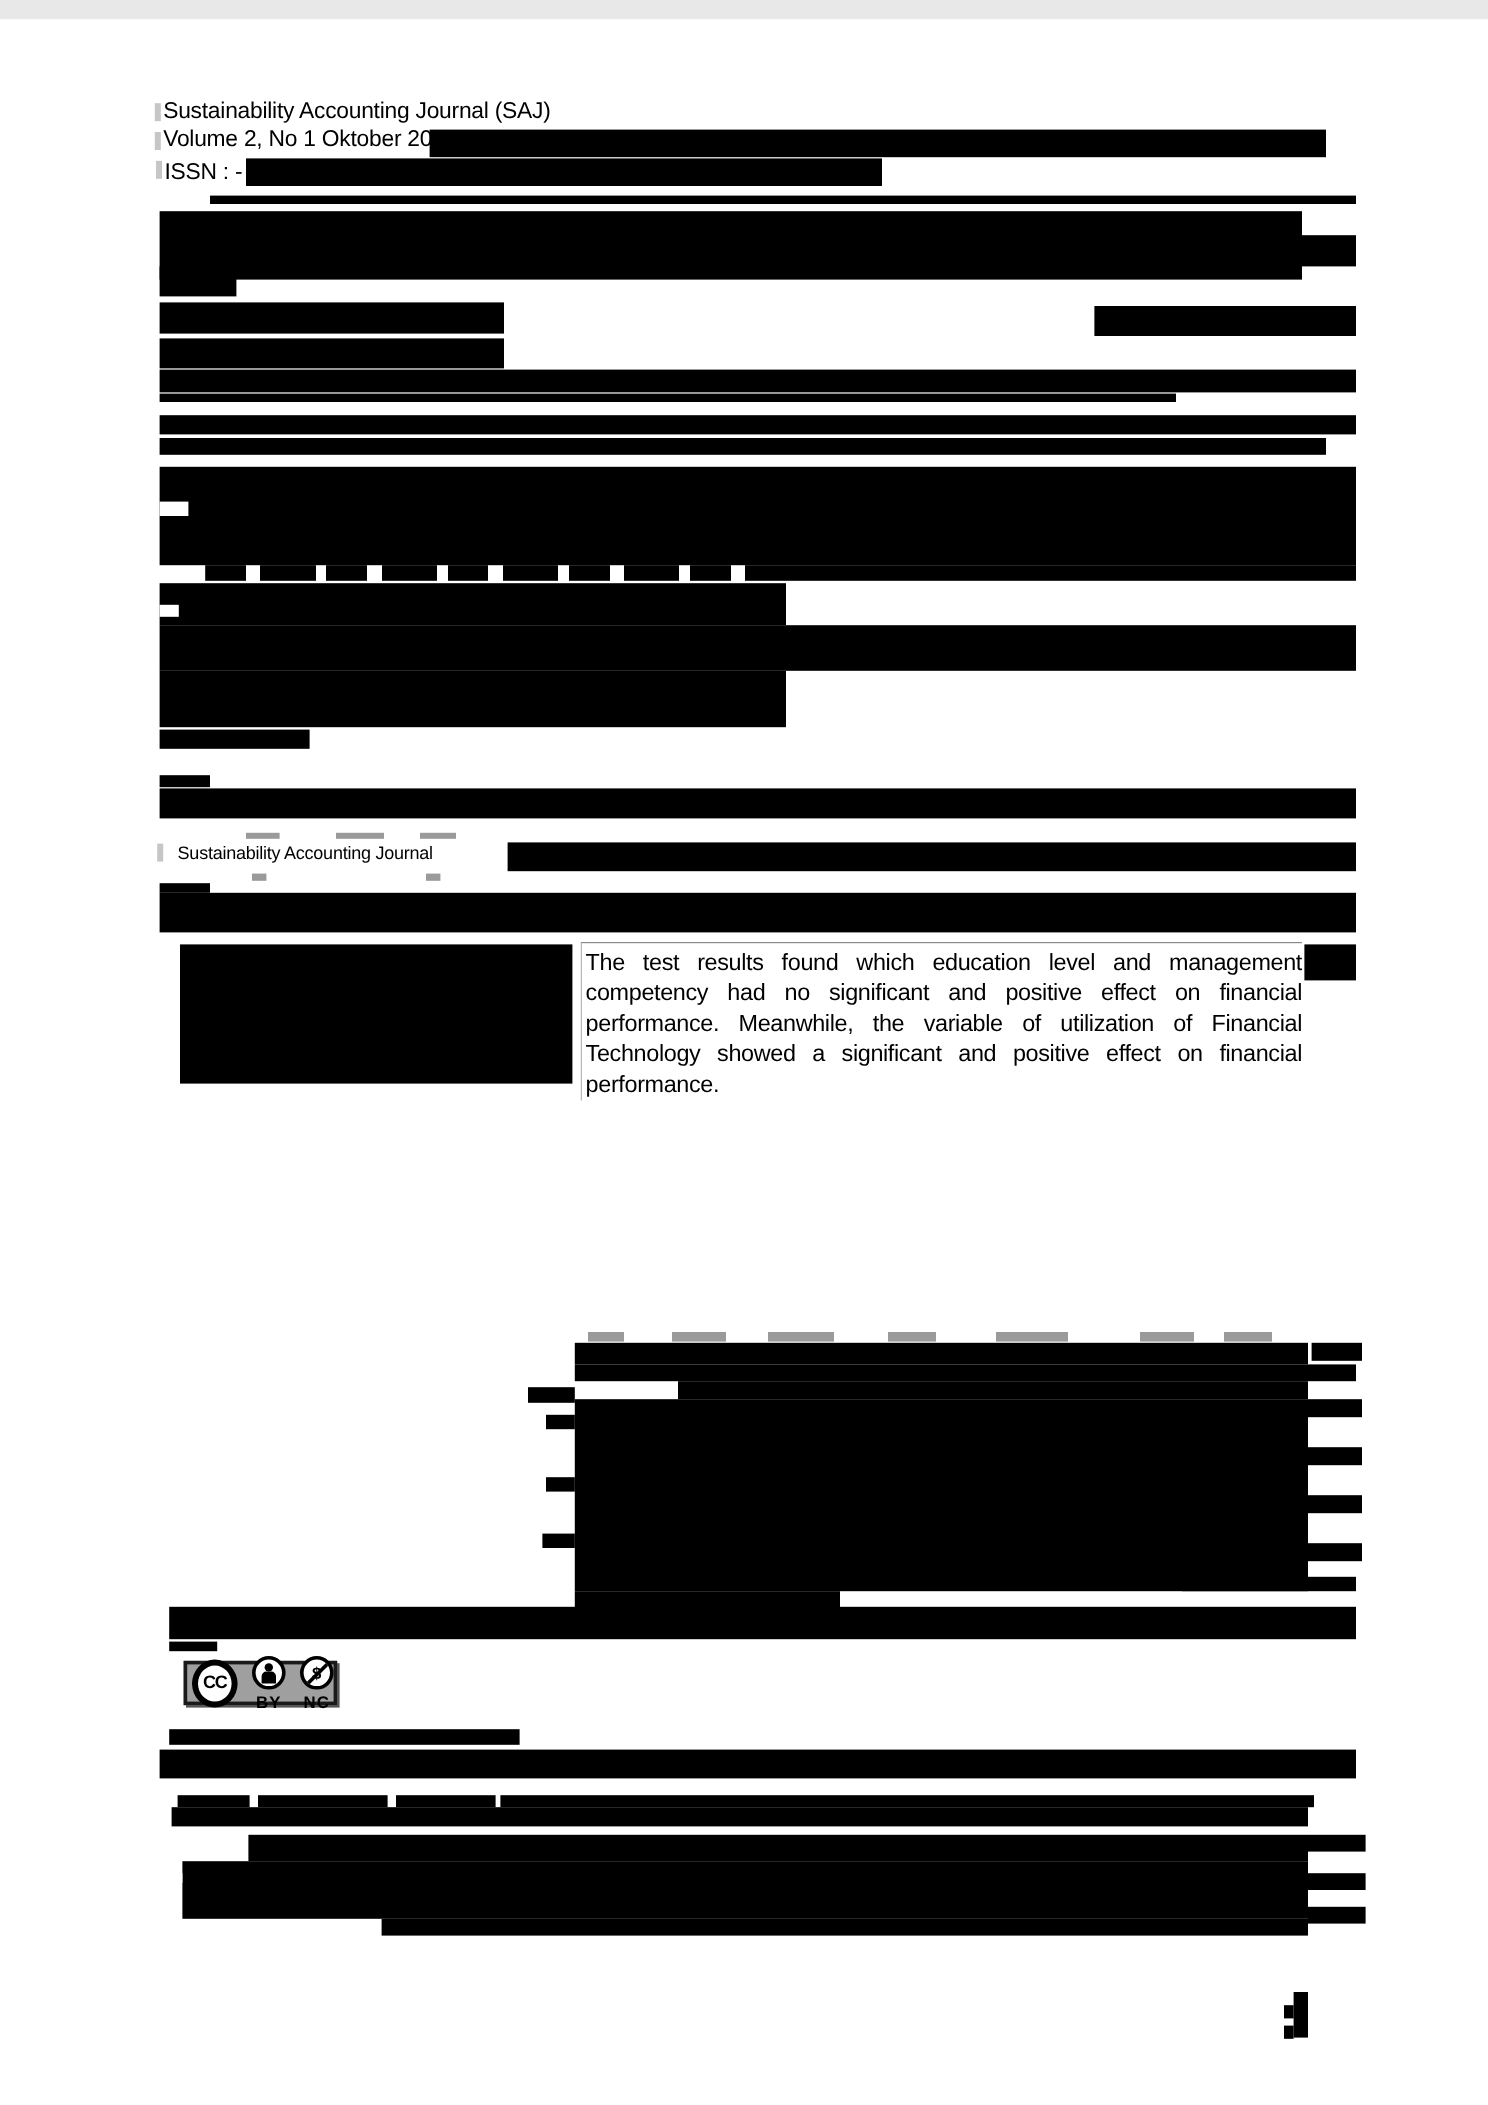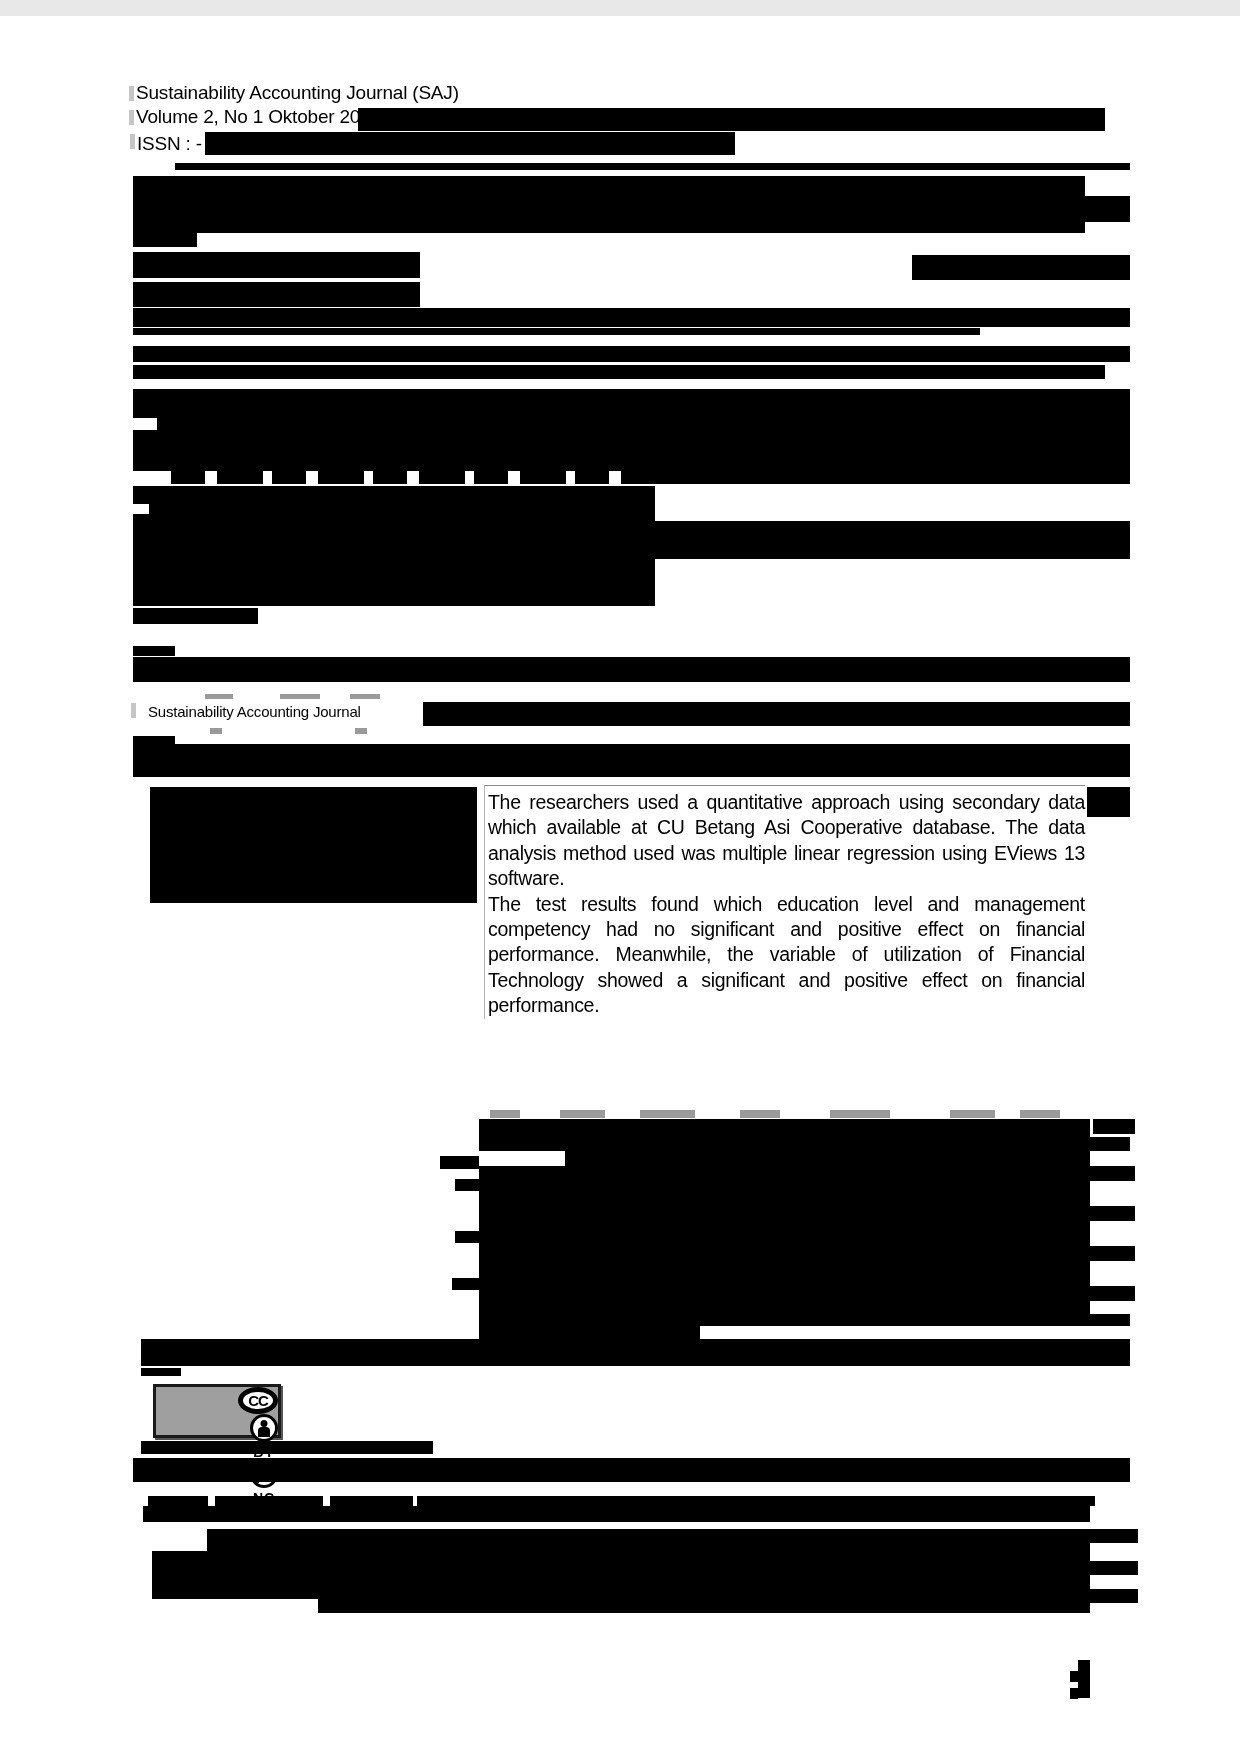--- a/index.html
+++ b/index.html
@@ -21,23 +21,23 @@
   .abstract-box p{
     margin:0;font-size:19.5px;line-height:25.4px;text-align:justify;
     letter-spacing:-0.3px;
   }
   .dashrow{
     position:absolute;
     background:repeating-linear-gradient(90deg,#000 0 34px,#fff 34px 46px,#000 46px 92px,#fff 92px 101px);
   }
   
   .cc-badge{
-    position:absolute;left:153px;top:1368px;width:128px;height:54px;
+    position:absolute;left:153px;top:1368px;width:128px;height:37px;
     background:#9f9f9f;border:3px solid #1a1a1a;box-sizing:border-box;
-    display:flex;align-items:flex-end;box-shadow:2px 2px 0 #555;flex-direction:column;
+    display:flex;align-items:center;box-shadow:2px 2px 0 #555;
   }
   .cc-big{
     width:40px;height:40px;border-radius:50%;background:#fff;border:5px solid #000;
     box-sizing:border-box;display:flex;align-items:center;justify-content:center;
     font-weight:bold;font-size:15px;margin-left:4px;letter-spacing:-1px;
   }
   .cc-small-wrap{display:flex;flex-direction:column;align-items:center;margin-left:12px;}
   .cc-small{
     width:28px;height:28px;border-radius:50%;background:#fff;border:3px solid #000;
     box-sizing:border-box;display:flex;align-items:center;justify-content:center;
@@ -62,21 +62,20 @@
   <div class="leadmark" style="left:130px;top:118px;"></div>
   <div class="leadmark" style="left:131px;top:687px;"></div>
 
   <div class="headtxt" style="left:136px;top:66px;">Sustainability Accounting Journal (SAJ)</div>
   <div class="headtxt" style="left:136px;top:90px;">Volume 2, No 1 Oktober 2025</div>
   <div class="headtxt" style="left:137px;top:117px;">ISSN : -</div>
 
   <div class="headtxt" style="left:148px;top:685px;font-size:15px;">Sustainability Accounting Journal</div>
 
   <div class="abstract-box">
-    <p>The researchers used a quantitative approach using secondary data which available at CU Betang Asi Cooperative database. The data analysis method used was multiple linear regression using EViews 13 software.</p>
     <p>The test results found which education level and management competency had no significant and positive effect on financial performance. Meanwhile, the variable of utilization of Financial Technology showed a significant and positive effect on financial performance.</p>
   </div>
 
   <div class="dashrow" style="left:171px;top:455px;width:484px;height:13px;"></div>
 
   <div class="cc-badge">
     <div class="cc-big">
       <span>CC</span>
     </div>
     <div class="cc-small-wrap">

